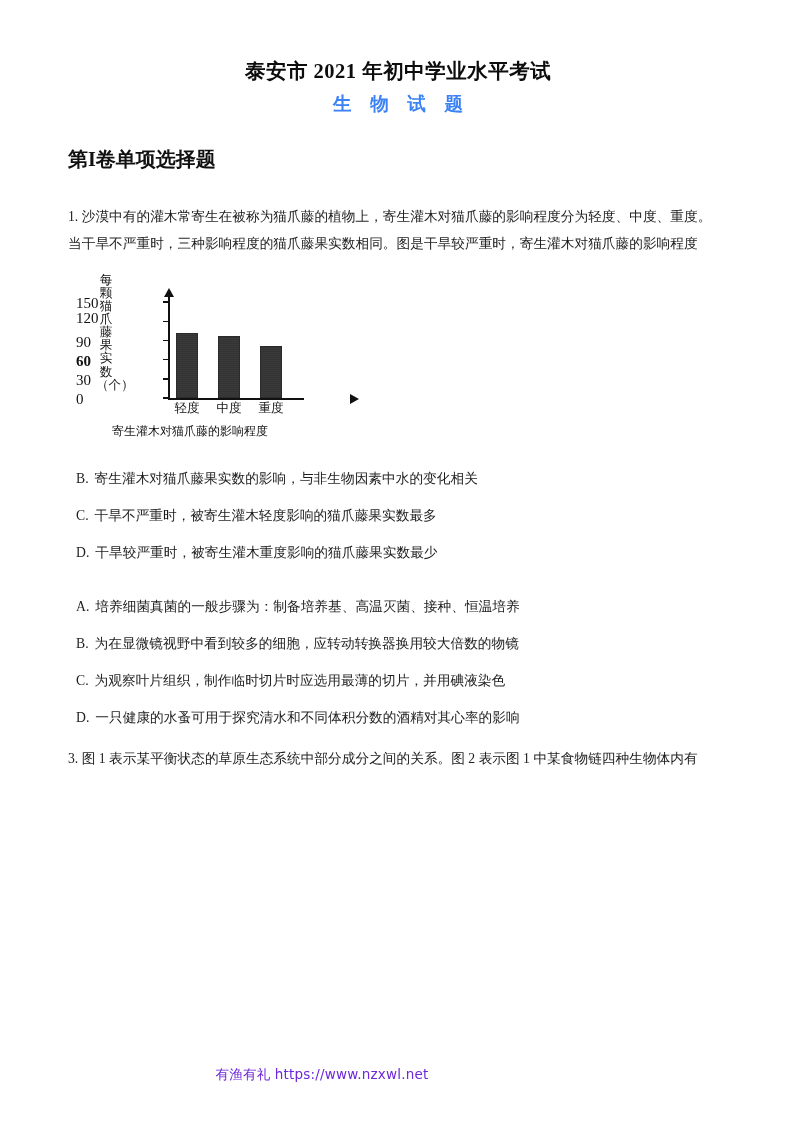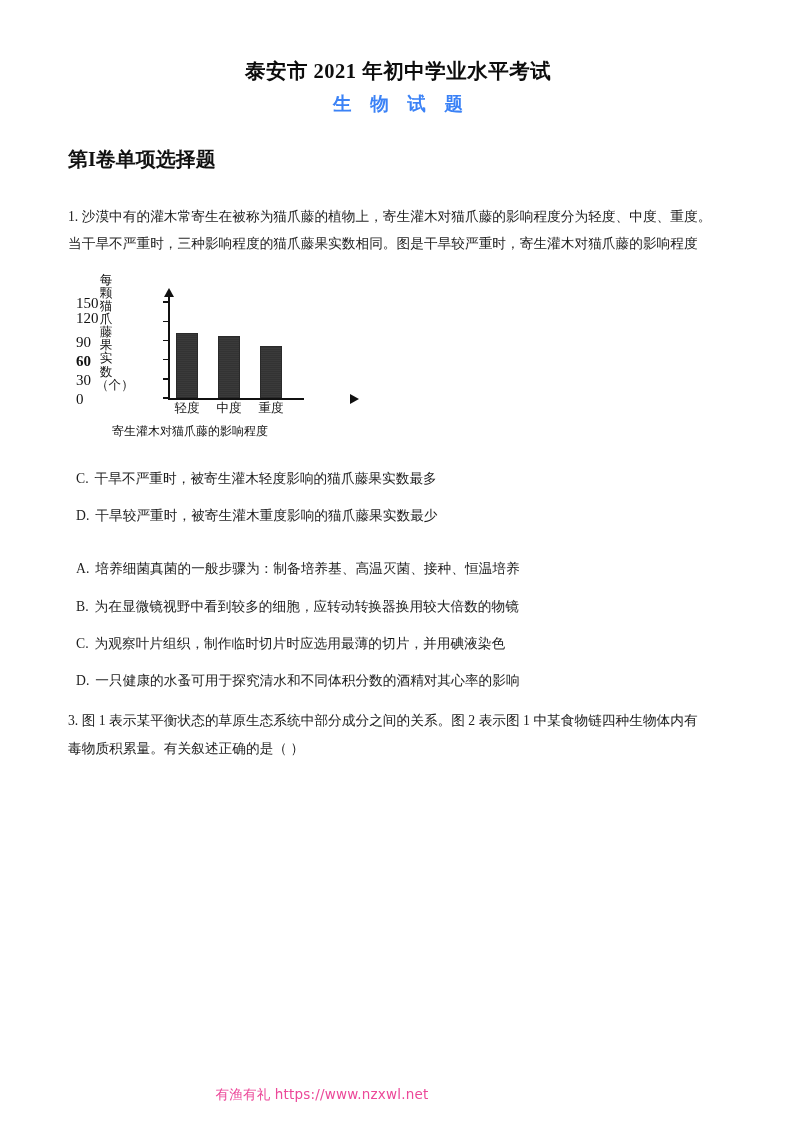--- a/index.html
+++ b/index.html
@@ -198,24 +198,23 @@
     white-space: nowrap;
   }
   
   .footer {
     position: absolute;
     left: 0;
     top: 1066px;
     width: 644px;
     text-align: center;
     font-size: 13.5px;
-    color: #ec4899;
+    color: #6d28d9;
     font-family: "DejaVu Sans", "Liberation Sans", sans-serif;
     letter-spacing: 0.2px;
-    margin-top: 20px;
   }
 </style>
 </head>
 <body>
 
 <div class="page">
   <div class="content">
 
     <div class="doc-title">泰安市 2021 年初中学业水平考试</div>
     <div class="doc-subtitle">生 物 试 题</div>
@@ -259,33 +258,33 @@
               <div class="cat-label" style="left: 40px; width: 38px;">中度</div>
               <div class="cat-label" style="left: 82px; width: 38px;">重度</div>
             </div>
         </div>
 
         <div class="chart-caption">寄生灌木对猫爪藤的影响程度</div>
       </div>
 
       <div class="gap-md"></div>
 
+      <p class="opt"><span class="opt-label">B.</span><span>寄生灌木对猫爪藤果实数的影响，与非生物因素中水的变化相关</span></p>
       <p class="opt"><span class="opt-label">C.</span><span>干旱不严重时，被寄生灌木轻度影响的猫爪藤果实数最多</span></p>
       <p class="opt"><span class="opt-label">D.</span><span>干旱较严重时，被寄生灌木重度影响的猫爪藤果实数最少</span></p>
     </div>
 
     <div class="q-block">
       <div class="gap-sm"></div>
       <p class="opt"><span class="opt-label">A.</span><span>培养细菌真菌的一般步骤为：制备培养基、高温灭菌、接种、恒温培养</span></p>
       <p class="opt"><span class="opt-label">B.</span><span>为在显微镜视野中看到较多的细胞，应转动转换器换用较大倍数的物镜</span></p>
       <p class="opt"><span class="opt-label">C.</span><span>为观察叶片组织，制作临时切片时应选用最薄的切片，并用碘液染色</span></p>
       <p class="opt"><span class="opt-label">D.</span><span>一只健康的水蚤可用于探究清水和不同体积分数的酒精对其心率的影响</span></p>
     </div>
 
     <div class="q-block">
       <p class="q-text">3. 图 1 表示某平衡状态的草原生态系统中部分成分之间的关系。图 2 表示图 1 中某食物链四种生物体内有</p>
-      <p class="q-text">毒物质积累量。有关叙述正确的是（ ）</p>
     </div>
 
   </div>
 
   <div class="footer">有渔有礼 https://www.nzxwl.net</div>
 </div>
 
 </body></html>

